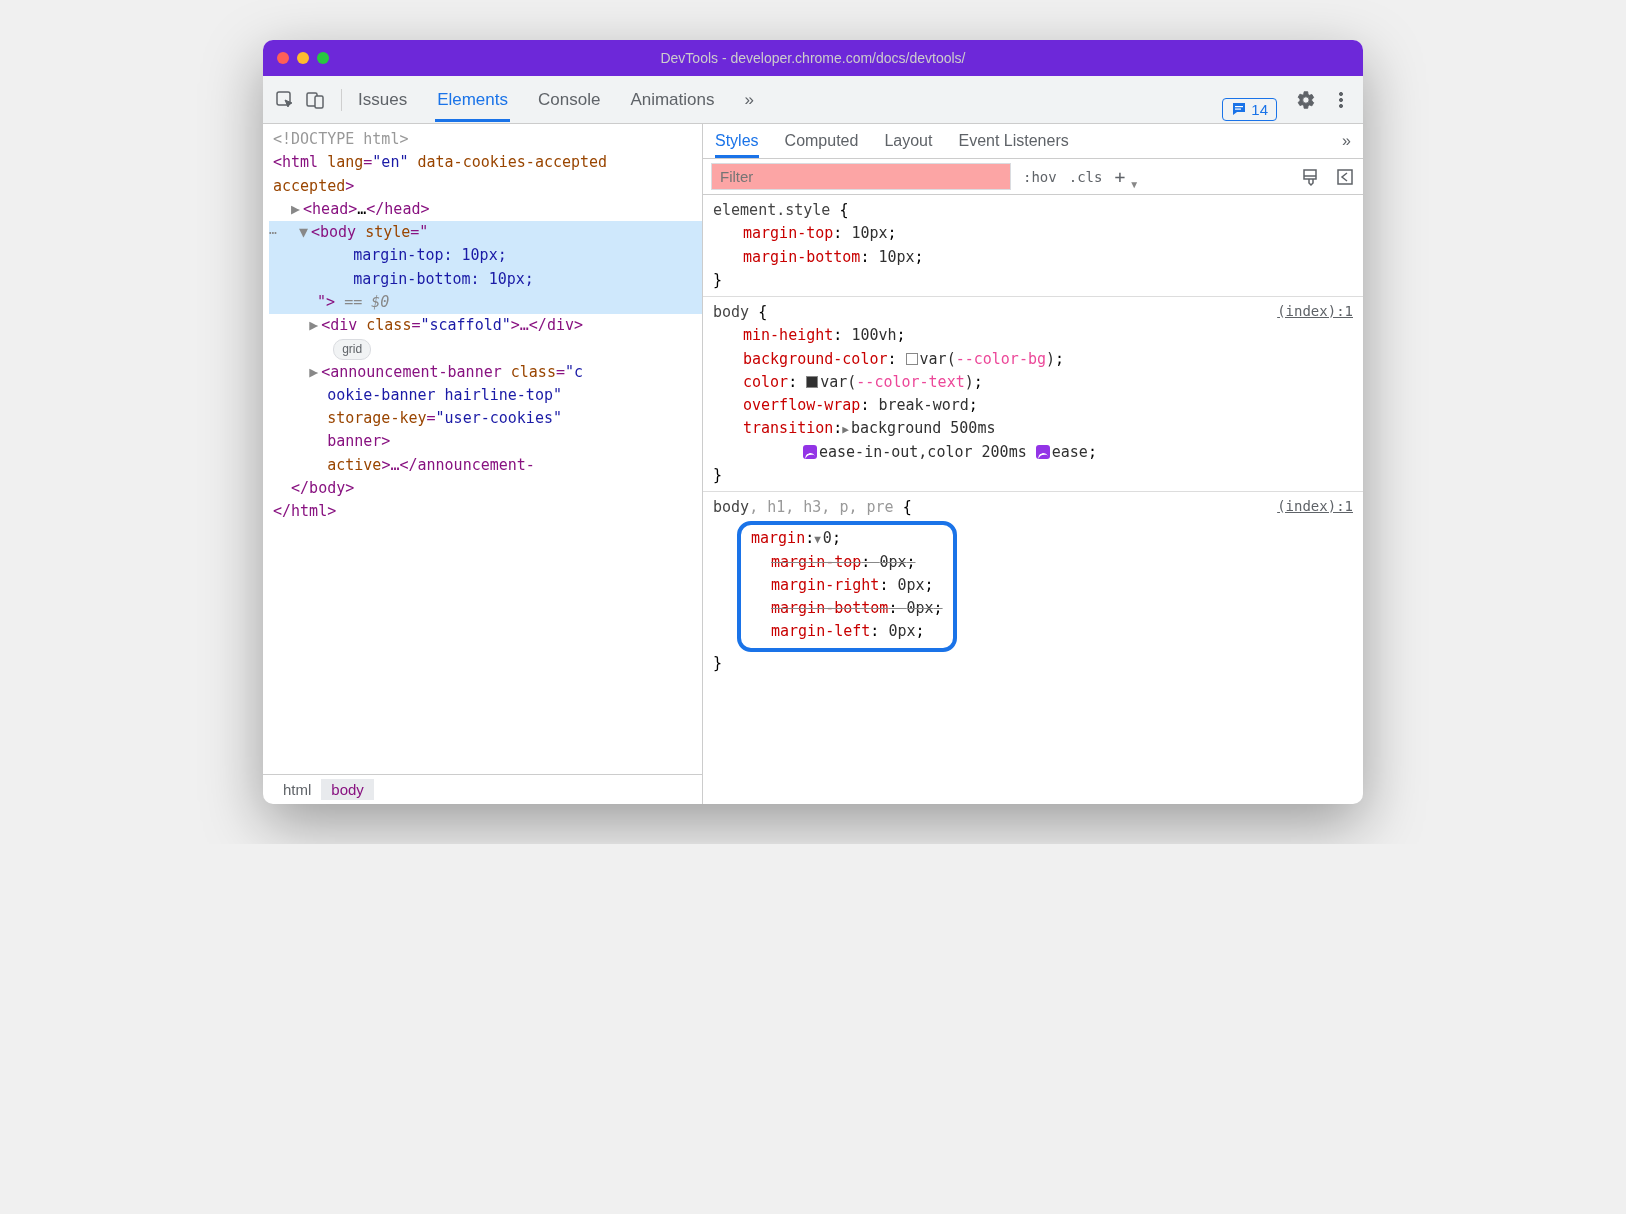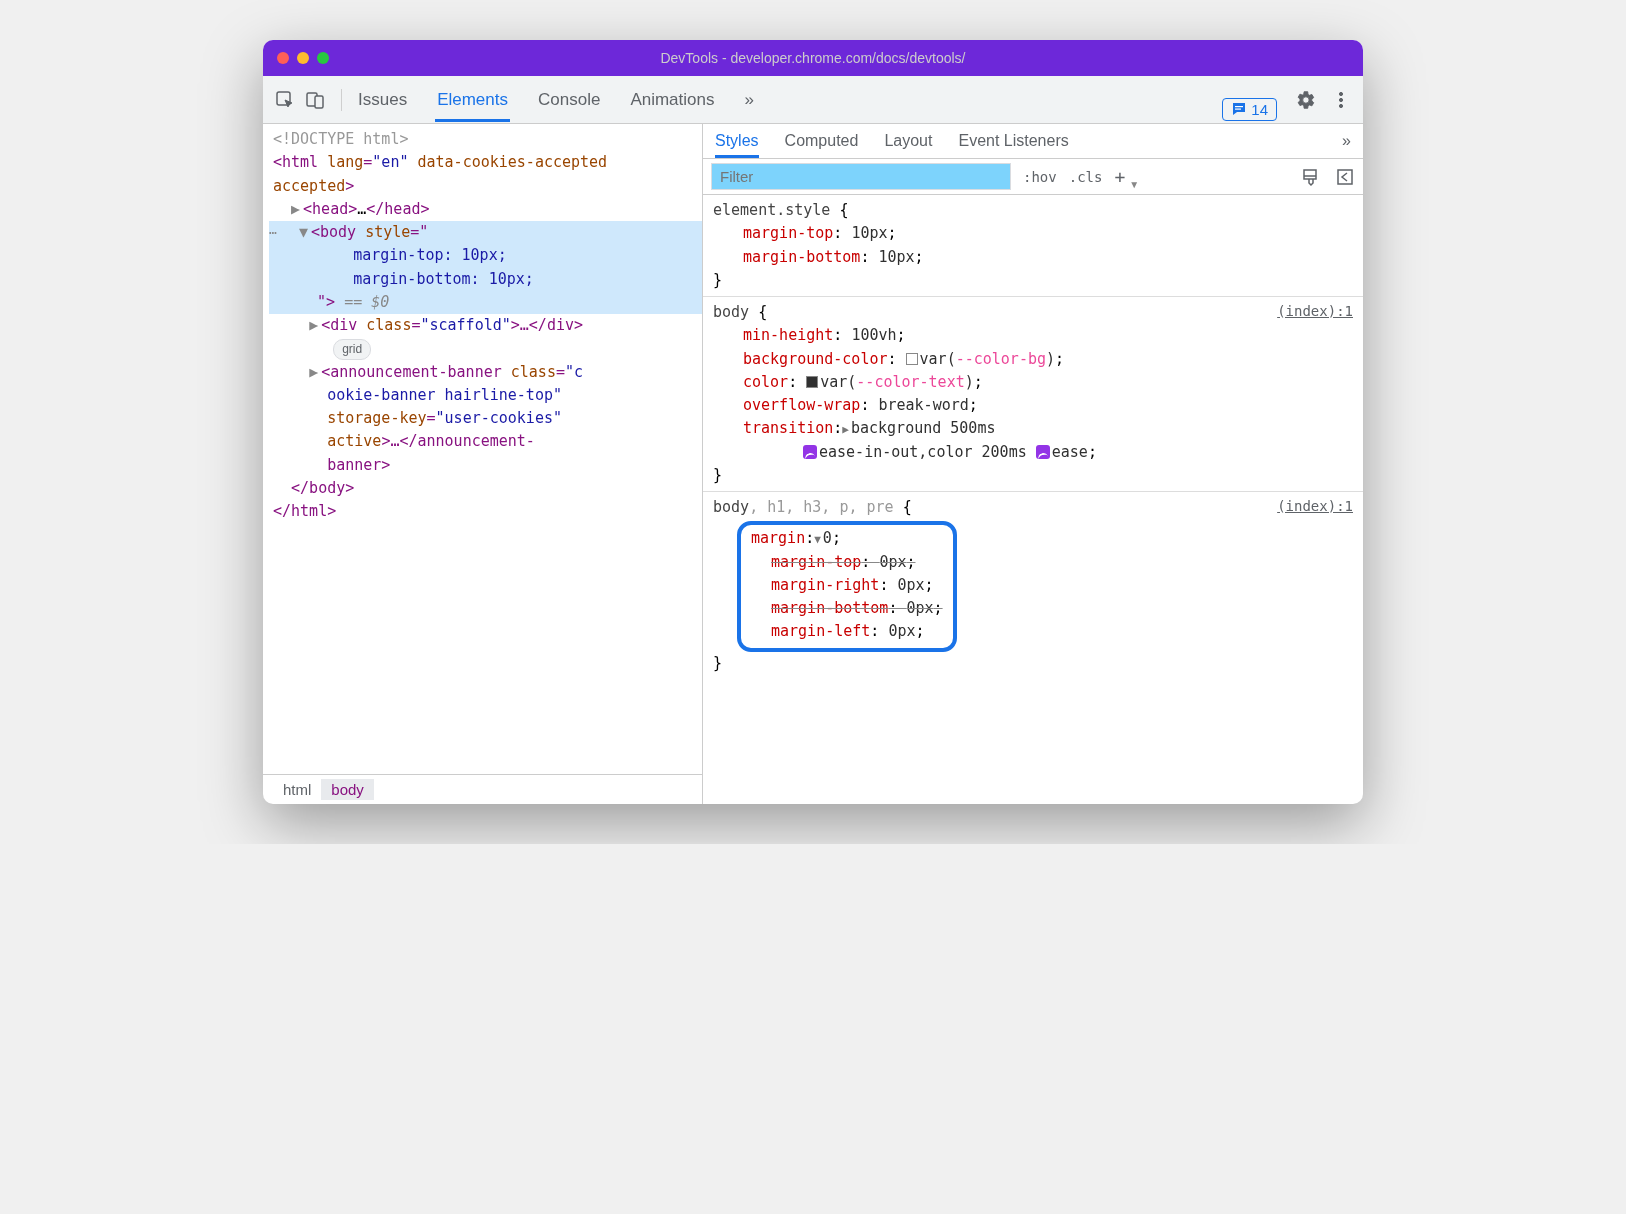--- a/index.html
+++ b/index.html
@@ -122,21 +122,21 @@
     gap: 26px;
   }
   .sub-tab { font-size: 16px; color: #5f6368; padding: 8px 0; cursor: pointer; }
   .sub-tab.active { color: #1a73e8; border-bottom: 3px solid #1a73e8; padding-bottom: 5px; }
   .filter-row {
     display: flex; align-items: center; border-bottom: 1px solid #ccc;
     padding: 4px 8px; gap: 12px;
   }
   .filter-input {
     border: 1px solid #dadce0;
-    background: #7dd3fc;
+    background: #fca5a5;
     padding: 4px 8px;
     font-size: 15px;
     color: #5f6368;
     width: 300px;
   }
   .fr-btn { color: #5f6368; font-size: 14px; cursor: pointer; font-family: Menlo, monospace; }
   .fr-icons { margin-left: auto; display: flex; gap: 14px; align-items: center; }
   .styles { flex: 1; overflow: auto; }
   .rule { border-bottom: 1px solid #ddd; padding: 4px 10px; position: relative; }
   .selector { color: #444; }
@@ -239,22 +239,22 @@
             </div>
           </div>
         </div>
 
         <div class="dom-line">    <span class="disclose">▶</span><span class="tag">&lt;div </span><span class="attr-name">class</span><span class="tag">=</span><span class="attr-val">"scaffold"</span><span class="tag">&gt;…</span><span class="tag">&lt;/div&gt;</span></div>
         <div class="dom-line">      <span class="pill">grid</span></div>
 
         <div class="dom-line">    <span class="disclose">▶</span><span class="tag">&lt;announcement-banner </span><span class="attr-name">class</span><span class="tag">=</span><span class="attr-val">"c</span></div>
         <div class="dom-line">      <span class="attr-val">ookie-banner hairline-top"</span></div>
         <div class="dom-line">      <span class="attr-name">storage-key</span><span class="tag">=</span><span class="attr-val">"user-cookies"</span></div>
+        <div class="dom-line">      <span class="tag">banner&gt;</span></div>
         <div class="dom-line">      <span class="attr-name">active</span><span class="tag">&gt;…</span><span class="tag">&lt;/announcement-</span></div>
-        <div class="dom-line">      <span class="tag">banner&gt;</span></div>
 
         <div class="dom-line">  <span class="tag">&lt;/body&gt;</span></div>
         <div class="dom-line"><span class="tag">&lt;/html&gt;</span></div>
       </div>
       <div class="breadcrumbs">
         <div class="crumb">html</div>
         <div class="crumb active">body</div>
       </div>
     </div>
 

